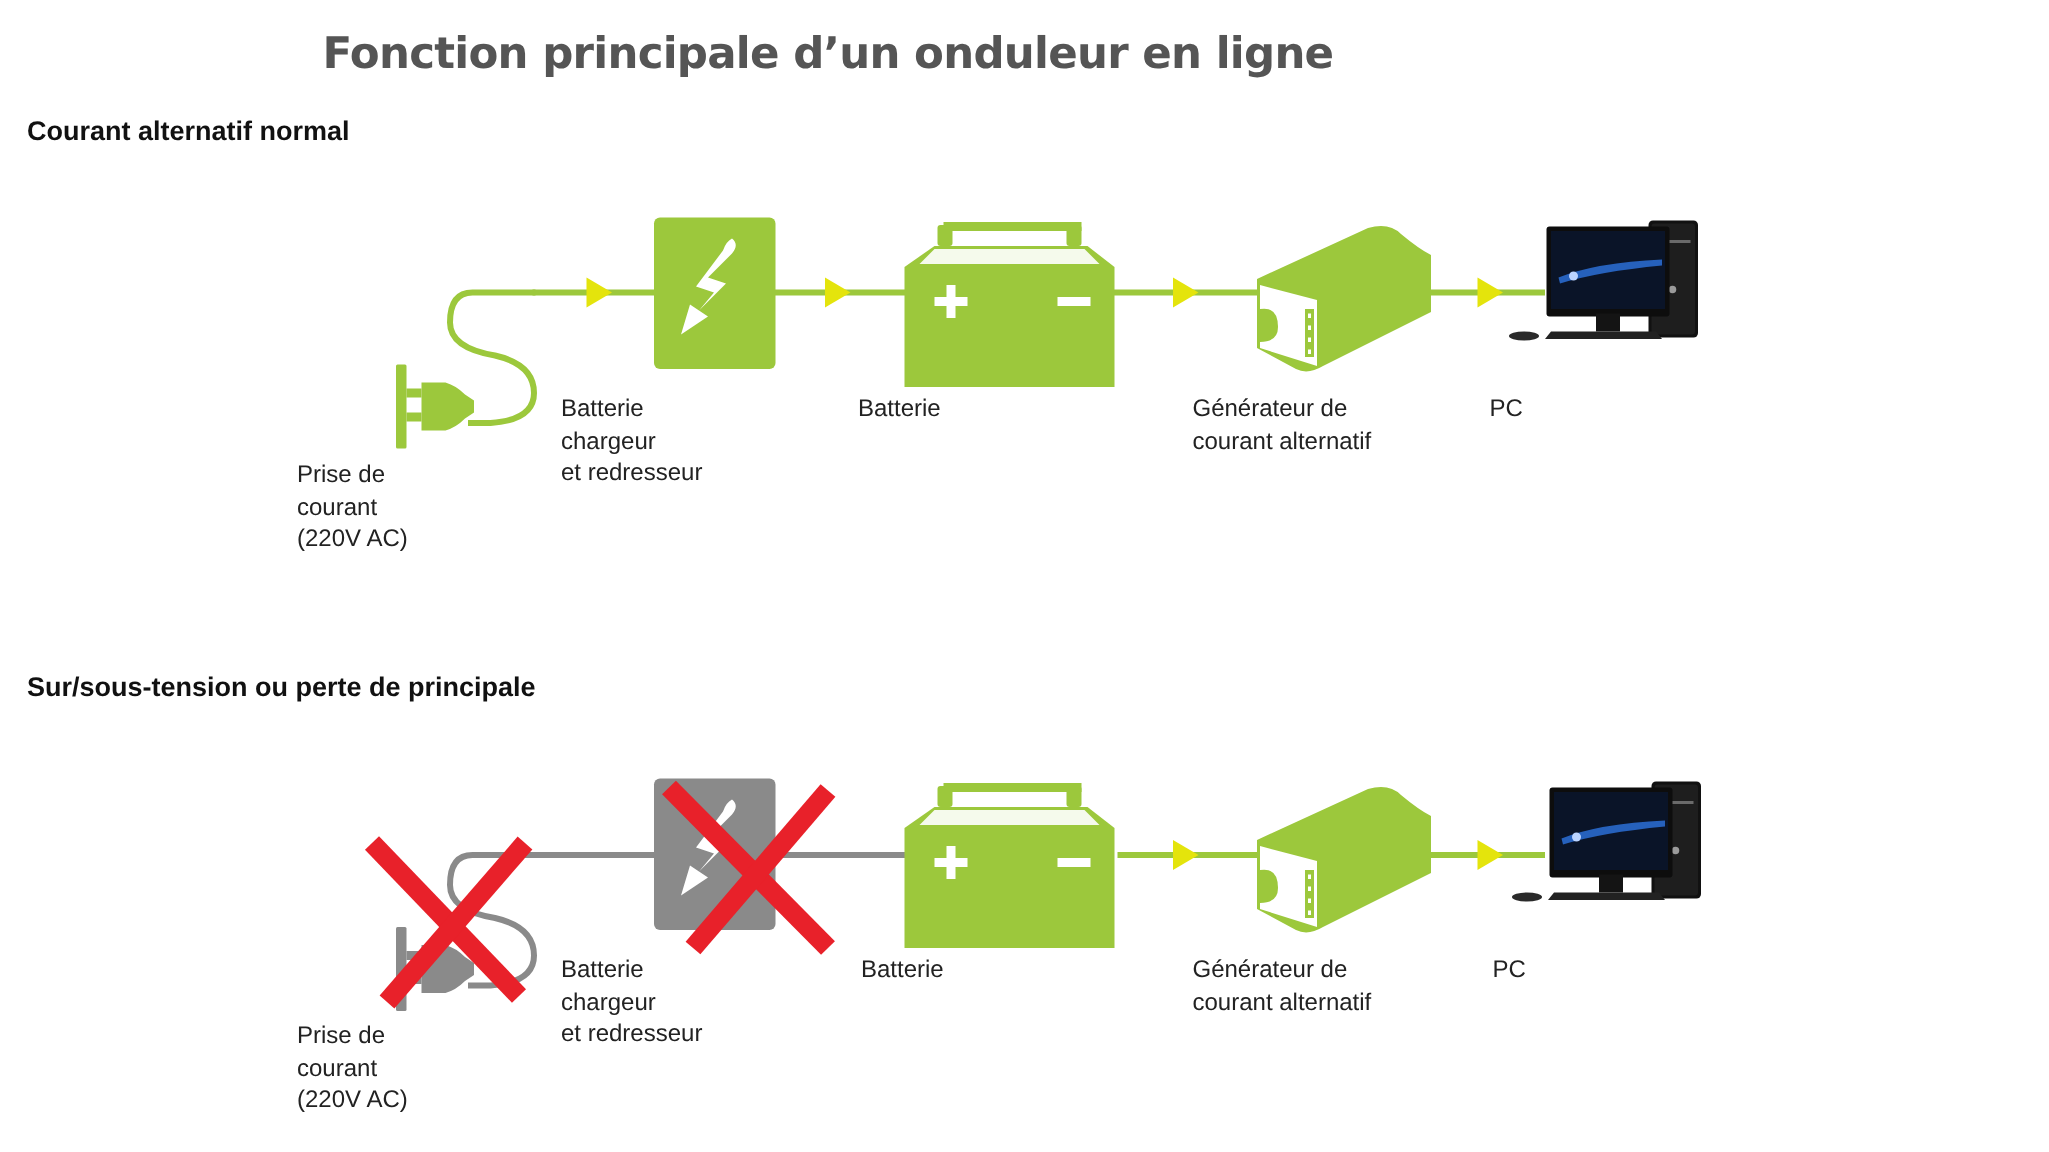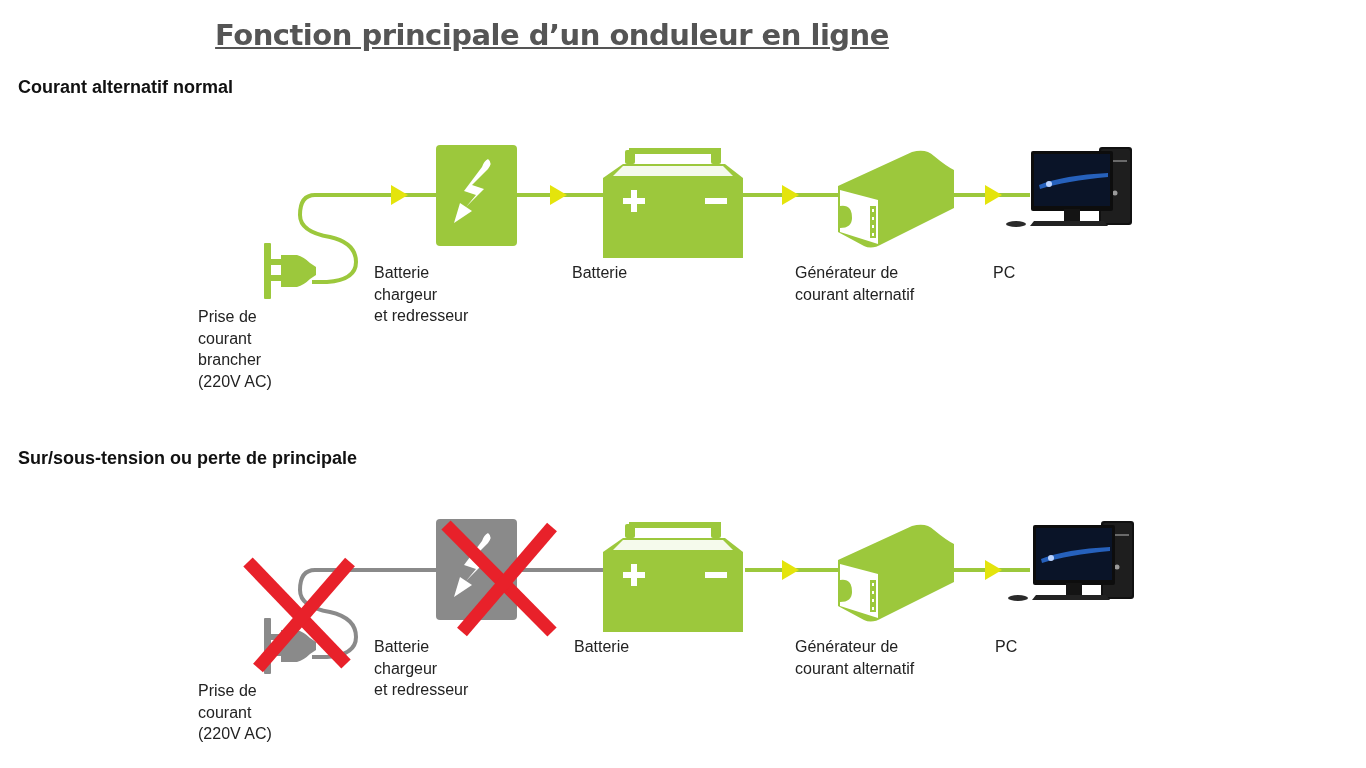--- a/index.html
+++ b/index.html
@@ -1,17 +1,17 @@
 <!DOCTYPE html>
 <html><head>
 <meta charset="utf-8">
 <style>
   html, body { margin:0; padding:0; background:#ffffff; }
   body { width:1366px; height:768px; position:relative; overflow:hidden; font-family:"Liberation Sans", sans-serif; }
-  .title { position:absolute; left:0; top:18px; width:1104px; text-align:center; font-family:"DejaVu Sans", sans-serif; font-weight:bold; font-size:29px; color:#555555; letter-spacing:-0.5px;text-decoration:underline; }
+  .title { position:absolute; left:0; top:18px; width:1104px; text-align:center; font-family:"DejaVu Sans", sans-serif; font-weight:bold; font-size:29px; color:#555555; letter-spacing:-0.5px; }
   .subtitle { position:absolute; left:18px; width:1366px; font-family:"Liberation Sans", sans-serif; font-weight:bold; font-size:18px; color:#111111; }
   .label { position:absolute; font-family:"Liberation Sans", sans-serif; font-size:16px; line-height:21.5px; color:#222222; width:200px; }
   svg.diagram { position:absolute; left:0; top:0; }
 </style>
 </head>
 <body>
 
 <div class="title">Fonction principale d’un onduleur en ligne</div>
 
 <div class="subtitle" style="top:77px;">Courant alternatif normal</div>
@@ -145,21 +145,20 @@
     <g stroke="#e8212a" stroke-width="13" stroke-linecap="butt">
       <line x1="446" y1="525" x2="552" y2="632"></line>
       <line x1="552" y1="527" x2="462" y2="632"></line>
     </g>
   </g>
 </svg>
 
 <div class="label" style="left:198px; top:306px;">
   <div>Prise de</div>
   <div>courant</div>
-  <div>brancher</div>
   <div>(220V AC)</div>
 </div>
 <div class="label" style="left:374px; top:262px;">
   <div>Batterie</div>
   <div>chargeur</div>
   <div>et redresseur</div>
 </div>
 <div class="label" style="left:572px; top:262px;">
   <div>Batterie</div>
 </div>

